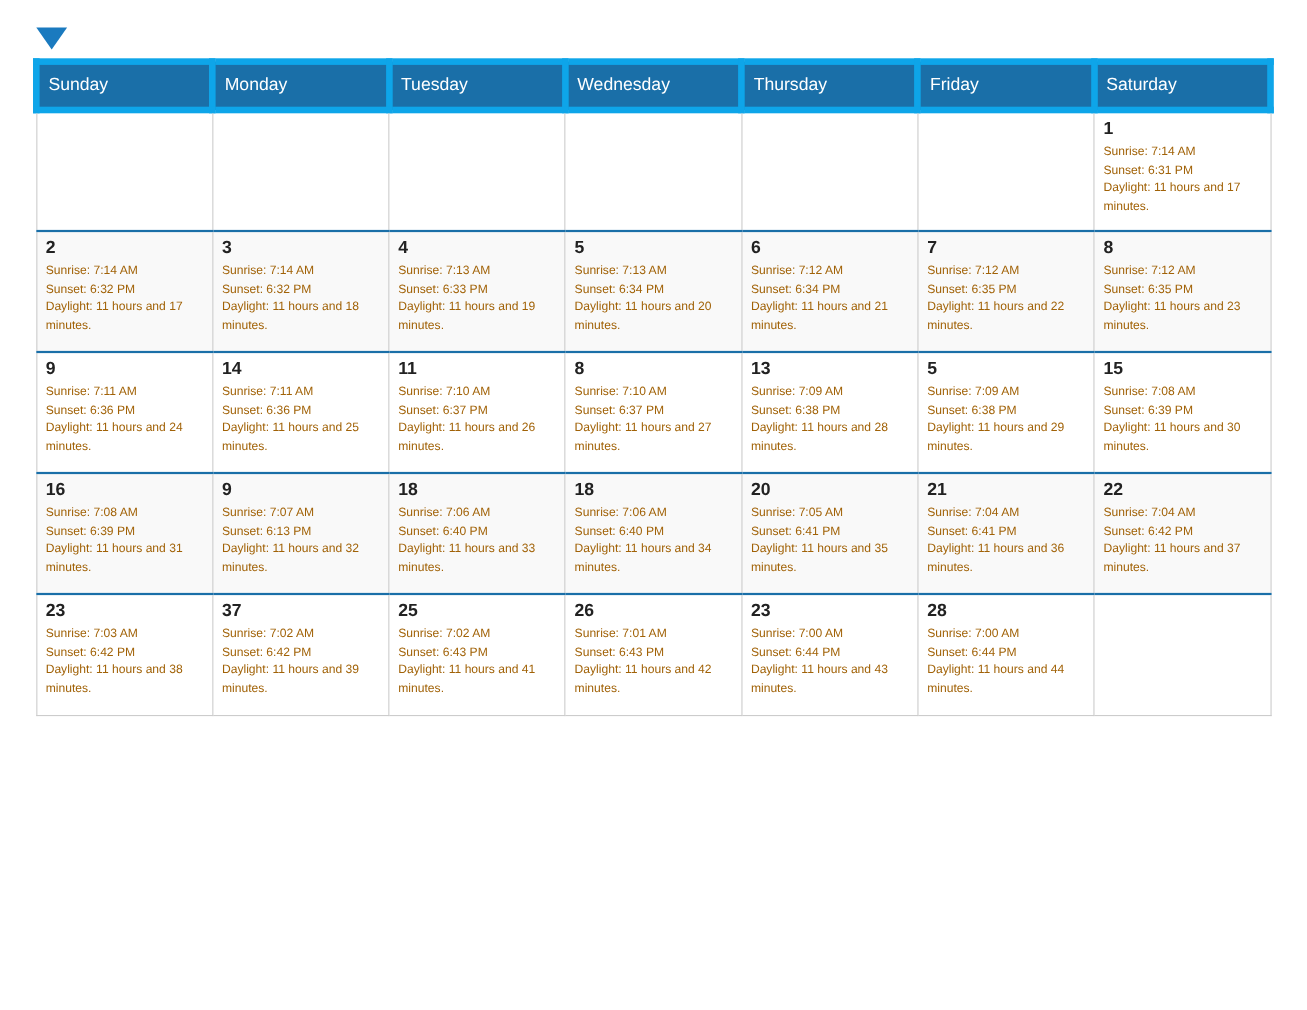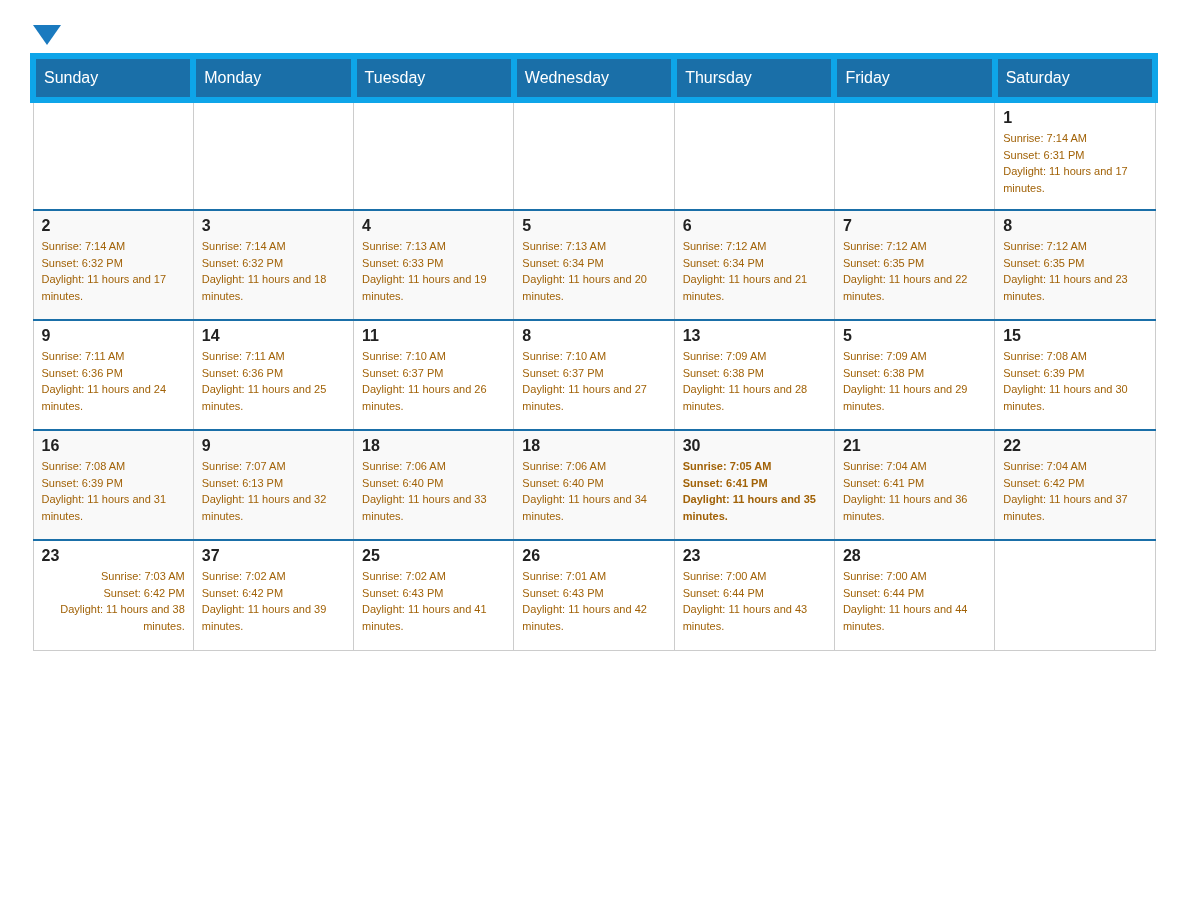--- a/index.html
+++ b/index.html
@@ -257,42 +257,42 @@
 Sunset: 6:40 PM
 Daylight: 11 hours and 33 minutes.</div>
         </td>
         <td>
           <span class="day-number">18</span>
           <div class="day-info" style="white-space: pre-line;">Sunrise: 7:06 AM
 Sunset: 6:40 PM
 Daylight: 11 hours and 34 minutes.</div>
         </td>
         <td>
-          <span class="day-number">30</span>
-          <div class="day-info" style="white-space: pre-line; font-weight: bold;">Sunrise: 7:05 AM
+          <span class="day-number">20</span>
+          <div class="day-info" style="white-space: pre-line;">Sunrise: 7:05 AM
 Sunset: 6:41 PM
 Daylight: 11 hours and 35 minutes.</div>
         </td>
         <td>
           <span class="day-number">21</span>
           <div class="day-info" style="white-space: pre-line;">Sunrise: 7:04 AM
 Sunset: 6:41 PM
 Daylight: 11 hours and 36 minutes.</div>
         </td>
         <td>
           <span class="day-number">22</span>
           <div class="day-info" style="white-space: pre-line;">Sunrise: 7:04 AM
 Sunset: 6:42 PM
 Daylight: 11 hours and 37 minutes.</div>
         </td>
       </tr>
       <tr class="row-divider">
         <td>
           <span class="day-number">23</span>
-          <div class="day-info" style="white-space: pre-line; text-align: right;">Sunrise: 7:03 AM
+          <div class="day-info" style="white-space: pre-line;">Sunrise: 7:03 AM
 Sunset: 6:42 PM
 Daylight: 11 hours and 38 minutes.</div>
         </td>
         <td>
           <span class="day-number">37</span>
           <div class="day-info" style="white-space: pre-line;">Sunrise: 7:02 AM
 Sunset: 6:42 PM
 Daylight: 11 hours and 39 minutes.</div>
         </td>
         <td>

